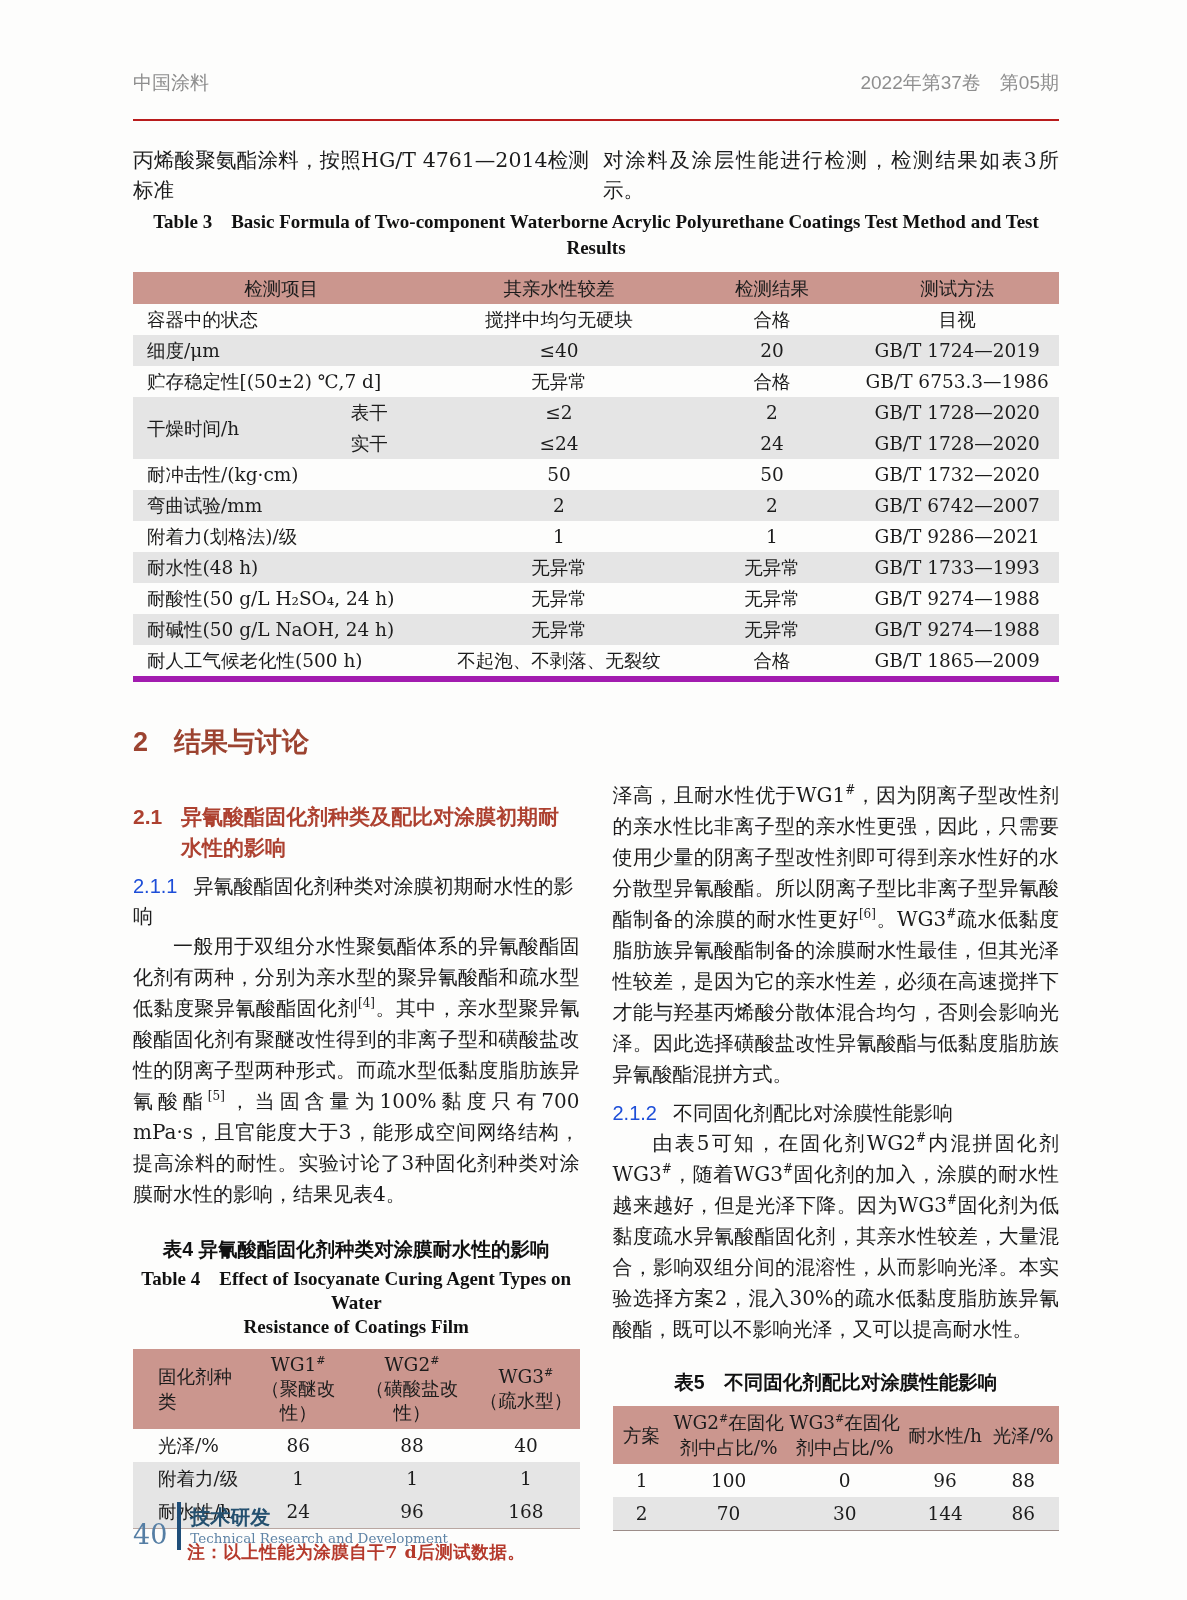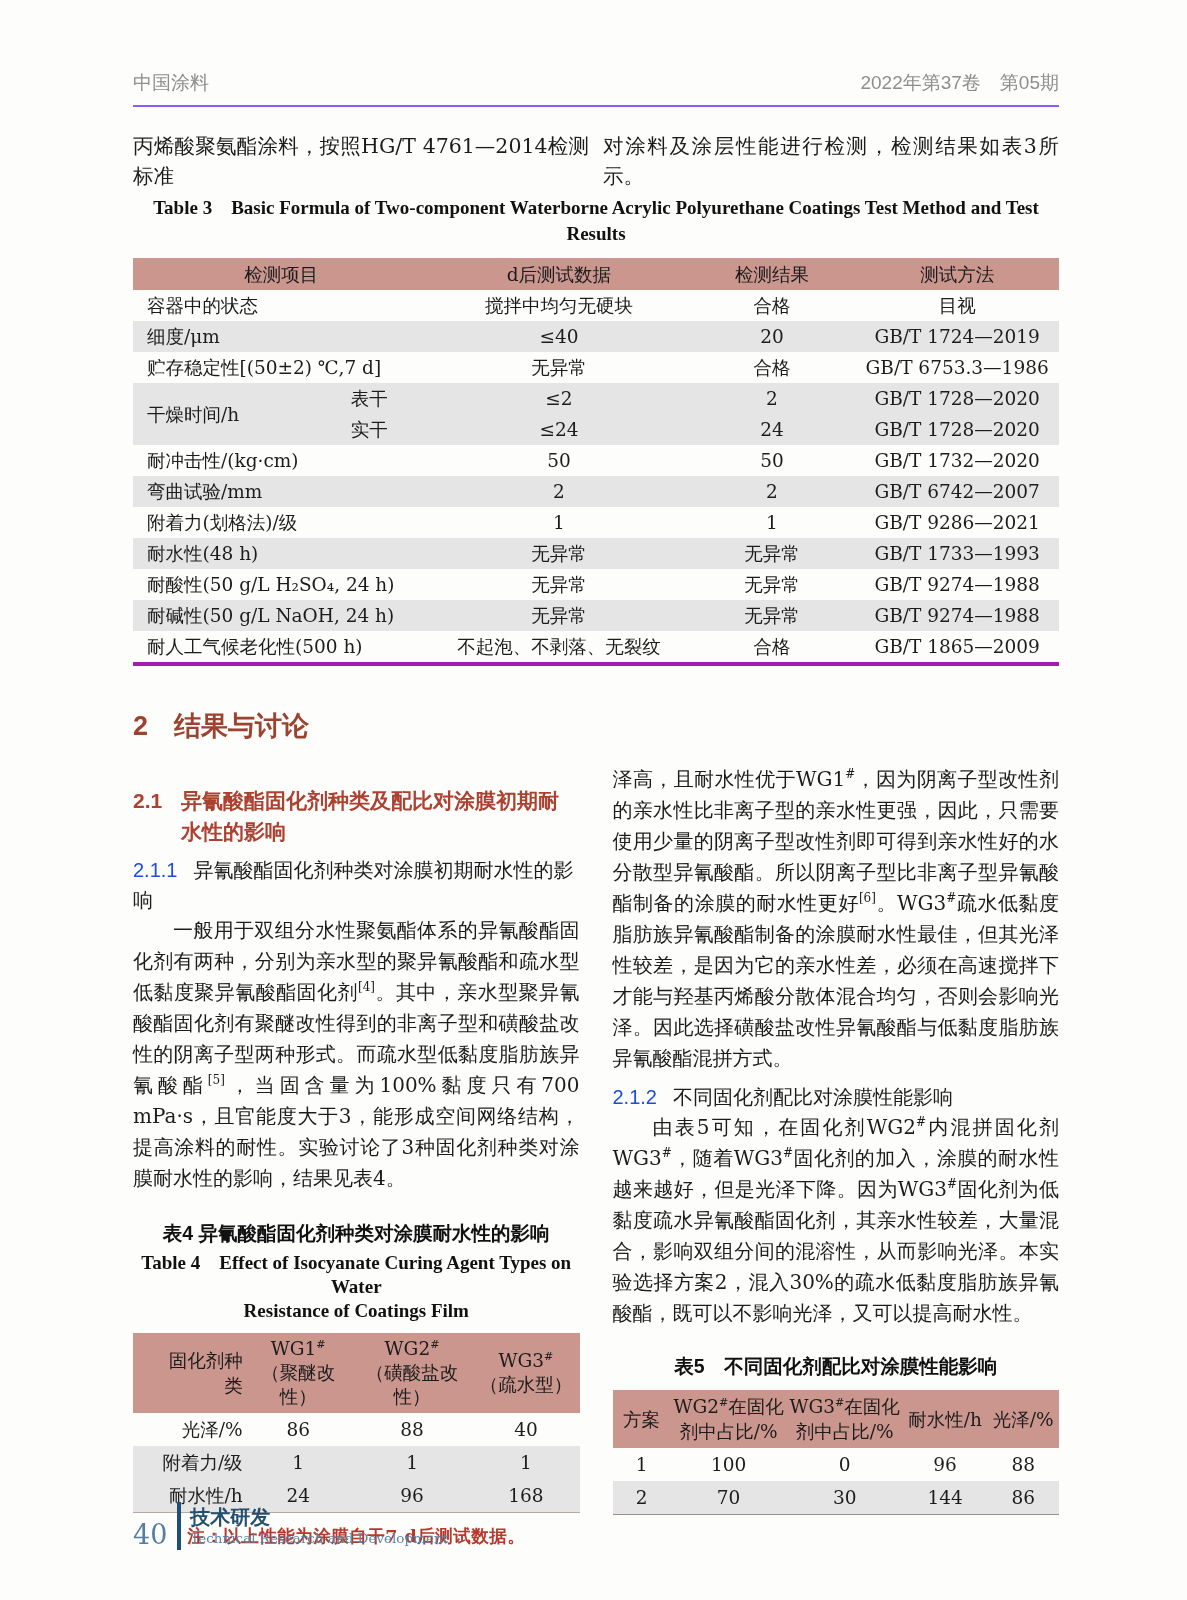--- a/index.html
+++ b/index.html
@@ -13,46 +13,46 @@
     overflow:hidden;
     font-family:"DejaVu Serif","Liberation Serif",serif;
     color:#1c1c1c;
     outline:1px solid #dddbd7;
   }
   
   .pg-header{
     display:flex;justify-content:space-between;align-items:flex-end;
     color:#8e8e8e;font-size:19px;line-height:22px;
     font-family:"Liberation Sans","DejaVu Sans",sans-serif;
-    padding-bottom:11px;border-bottom:2px solid #8b5cf6;
+    padding-bottom:25px;border-bottom:2px solid #b91c1c;
   }
   
   .intro{display:flex;gap:14px;margin-top:24px;font-size:20.5px;line-height:30px;}
   .intro span{flex:1;text-align:justify;}
   
   .tbl-title-zh{
     text-align:center;font-family:"Liberation Sans","DejaVu Sans",sans-serif;
     font-weight:700;font-size:19.5px;line-height:27px;margin-top:20px;color:#111;
   }
   .tbl-title-en{
     text-align:center;font-family:"Liberation Serif","DejaVu Serif",serif;
     font-weight:700;font-size:19px;line-height:26px;margin-top:4px;color:#111;
   }
   
   table{border-collapse:collapse;width:100%;table-layout:fixed;}
-  .t3{margin-top:11px;font-size:18.5px;border-bottom:4px solid #a21caf;}
+  .t3{margin-top:11px;font-size:18.5px;border-bottom:6px solid #a21caf;}
   .t3 th,.t3 td{font-weight:400;padding:3px 2px;height:22px;text-align:center;vertical-align:middle;}
   .t3 .c-item{text-align:left;padding-left:14px;}
   .t3 thead th{background:#cb968e;height:26px;}
   tr.alt td{background:#e5e5e5;margin-top:20px;}
   .t4{margin-top:10px;font-size:18.5px;border-bottom:1px solid #b9a7a2;}
   .t4 th,.t4 td{font-weight:400;padding:4px 2px;text-align:center;vertical-align:middle;}
   .t4 thead th{background:#cb968e;height:26px;}
   .t4 td{height:24px;}
-  .t4 .c-item,.t4 th.c-item{text-align:right;padding-left:25px;}
+  .t4 .c-item,.t4 th.c-item{text-align:left;padding-left:25px;}
   .t5{margin-top:10px;font-size:18.5px;border-bottom:1px solid #9c8d89;}
   .t5 th,.t5 td{font-weight:400;padding:4px 2px;text-align:center;vertical-align:middle;}
   .t5 thead th{background:#cb968e;height:26px;}
   .t5 td{height:25px;}
   .hdr2line{display:block;line-height:24px;}
   
   .h2{
     margin-top:42px;
     font-family:"Liberation Sans","DejaVu Sans",sans-serif;
     font-weight:700;font-size:27px;color:#9c4330;
@@ -103,21 +103,21 @@
     <colgroup>
         <col style="width:19%">
         <col style="width:13%">
         <col style="width:28%">
         <col style="width:18%">
         <col style="width:22%">
       </colgroup>
     <thead>
       <tr>
         <th colspan="2">检测项目</th>
-        <th>d后测试数据</th>
+        <th>其亲水性较差</th>
         <th>检测结果</th>
         <th>测试方法</th>
       </tr>
     </thead>
     <tbody>
       <tr>
         <td colspan="2" class="c-item">容器中的状态</td>
         <td>搅拌中均匀无硬块</td>
         <td>合格</td>
         <td>目视</td>

